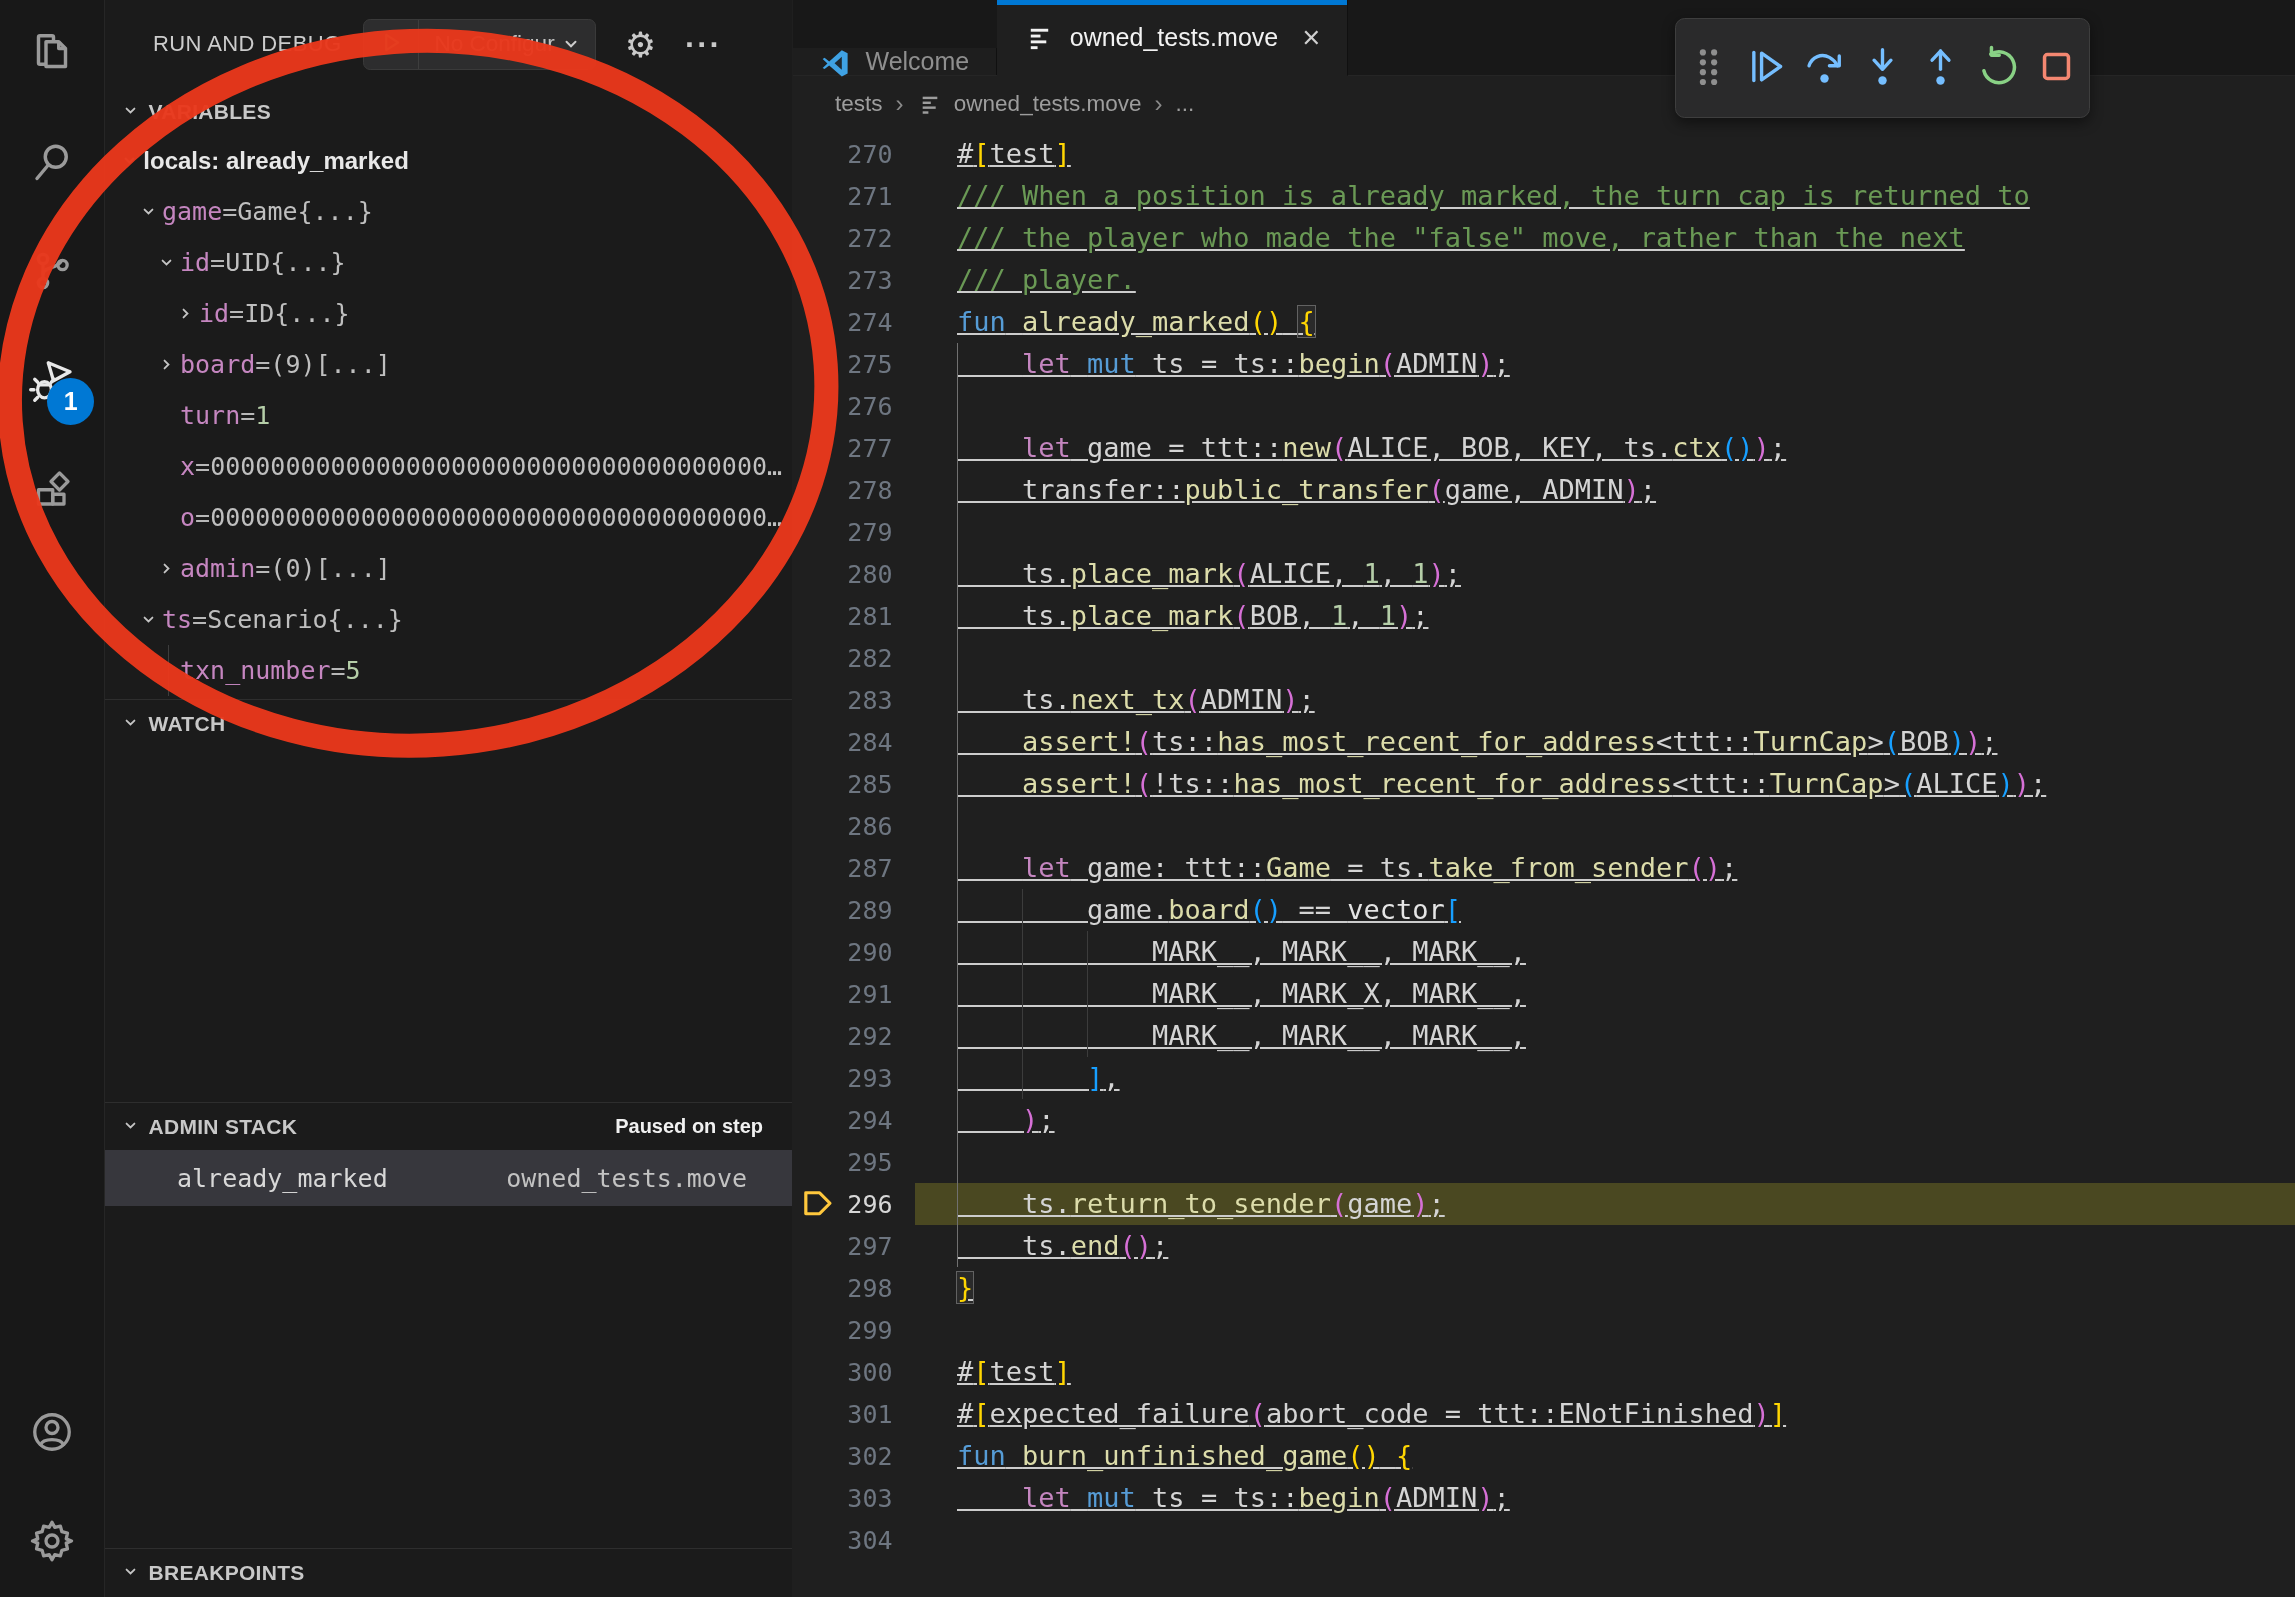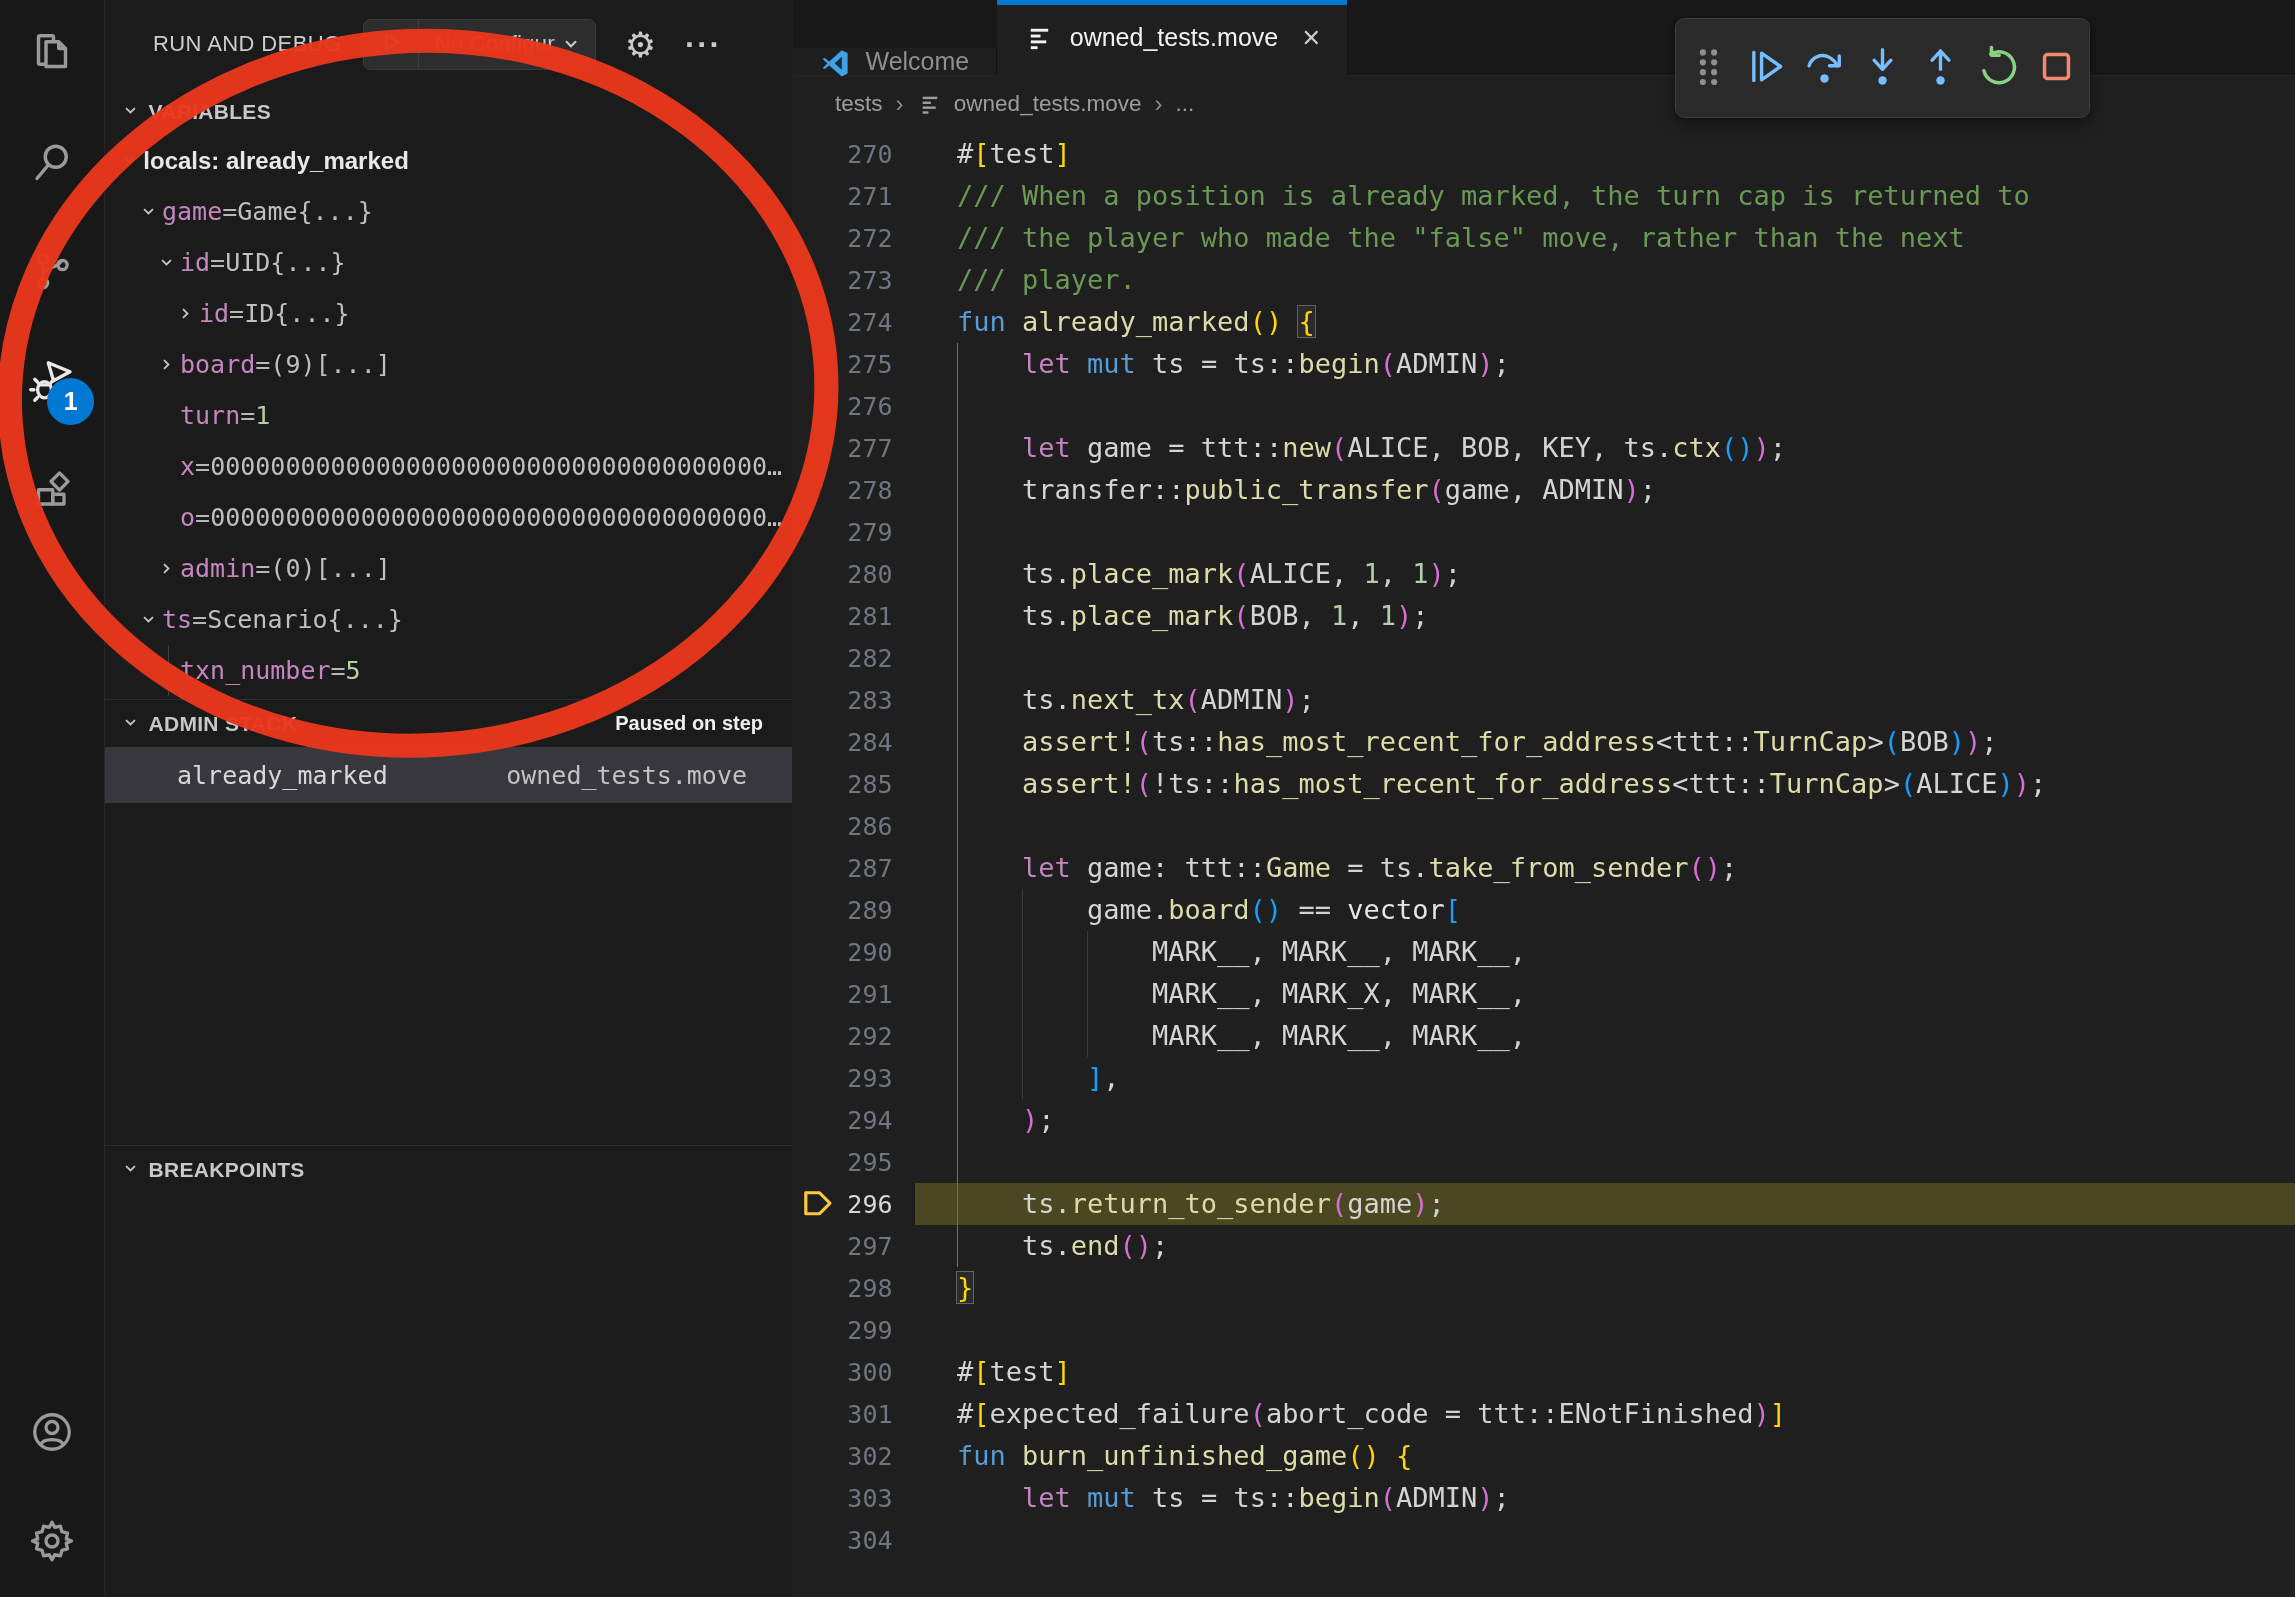--- a/index.html
+++ b/index.html
@@ -80,21 +80,21 @@
   .bc-icon { display:flex; margin-right:11.3px; }
   .bc-icon svg { width:26px; height:26px; }
   
   .code { position:absolute; top:133px; left:0; right:0; bottom:0; overflow:hidden;
           font-family:"DejaVu Sans Mono", monospace; font-size:27px; }
   .cl { display:flex; height:42px; align-items:center; }
   .gutter { width:122px; flex:none; text-align:right; padding-right:22.5px; color:#6e7681;
             font-size:25px; position:relative; height:100%; display:flex; align-items:center; justify-content:flex-end; cursor:pointer; }
   .cl.cur .gutter { color:#d7d7d7; }
   .cl pre { flex:1; position:relative; padding-left:42px; line-height:42px; height:42px;
-            font-family:inherit; font-size:inherit; white-space:pre; }
+            font-family:inherit; font-size:inherit; white-space:pre;text-decoration:underline; }
   .cl.cur pre { background:#4a4821; }
   .flag { position:absolute; left:8px; top:6.4px; width:37px; height:29px; }
   .ig { position:absolute; top:0; bottom:0; border-left:1.6px solid #3c3c3c; }
   .ig.act { border-left:1.6px solid #707070; }
   .t-pl{color:#d4d4d4} .t-kw{color:#569cd6} .t-let{color:#c586c0} .t-fn{color:#dcdcaa}
   .t-ty{color:#e5e5e5} .t-num{color:#b5cea8} .t-com{color:#6a9955}
   .t-b1{color:#ffd602} .t-b2{color:#d670d6} .t-b3{color:#179fff}
   .t-m1{color:#ffd602; outline:1.6px solid #626262; outline-offset:0.8px; background:rgba(120,120,120,.12);}
   
   .dbg-toolbar {
@@ -289,20 +289,28 @@
           <div class="trow" style="padding-left: 48px;">
             <span class="tguide"></span>
             <span class="spacer"></span>
             <span class="tname">txn_number</span>
             <span class="teq"> = </span>
             <span class="tval num">5</span>
           </div>
         </div>
     </div>
 
+    <div class="section sec-watch">
+      <div class="sec-head">
+        <span><svg viewBox="0 0 32 32" width="21" height="21" fill="none" stroke="#c5c5c5" stroke-width="2.8" stroke-linecap="round">
+              <path d="M10 13l6 6 6-6"></path>
+            </svg></span>
+        <span class="sec-label">WATCH</span>
+      </div>
+    </div>
 
     <div class="section sec-callstack">
       <div class="sec-head">
         <span><svg viewBox="0 0 32 32" width="21" height="21" fill="none" stroke="#c5c5c5" stroke-width="2.8" stroke-linecap="round">
               <path d="M10 13l6 6 6-6"></path>
             </svg></span>
         <span class="sec-label">ADMIN STACK</span>
         <span class="sec-status">Paused on step</span>
       </div>
       <div class="cs-row">

